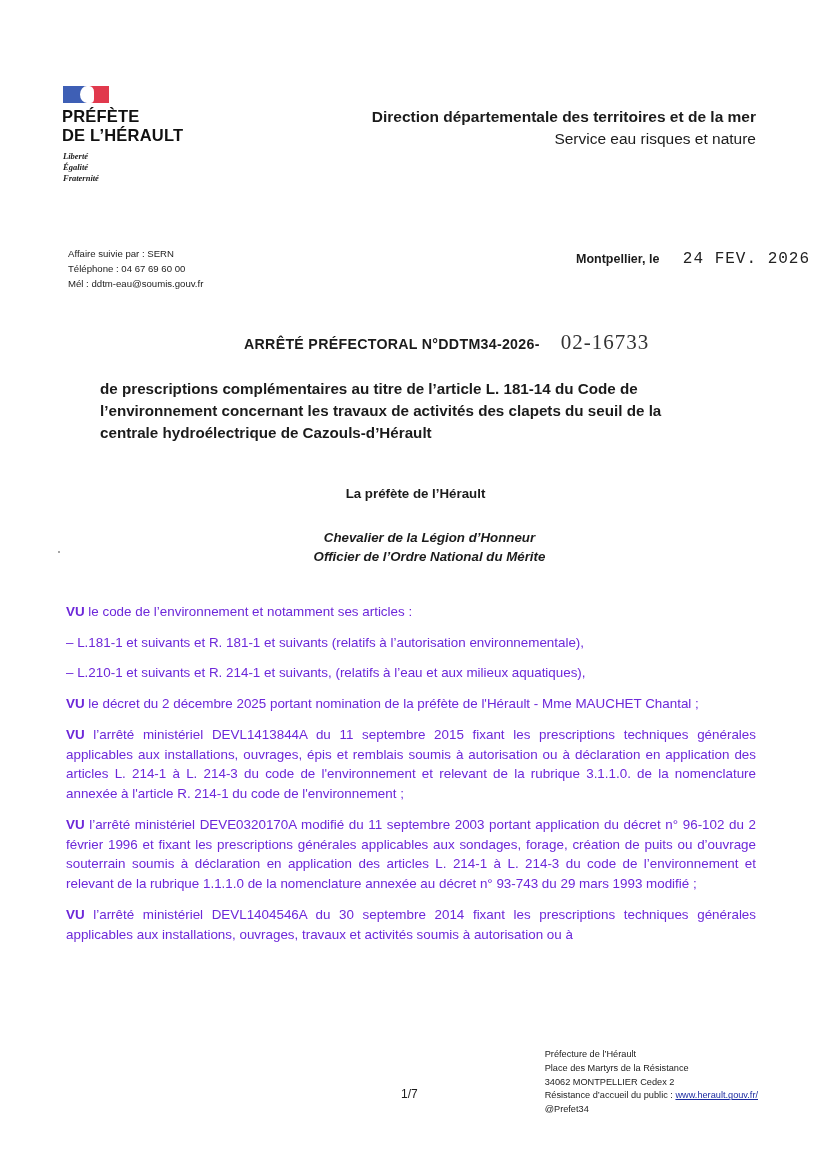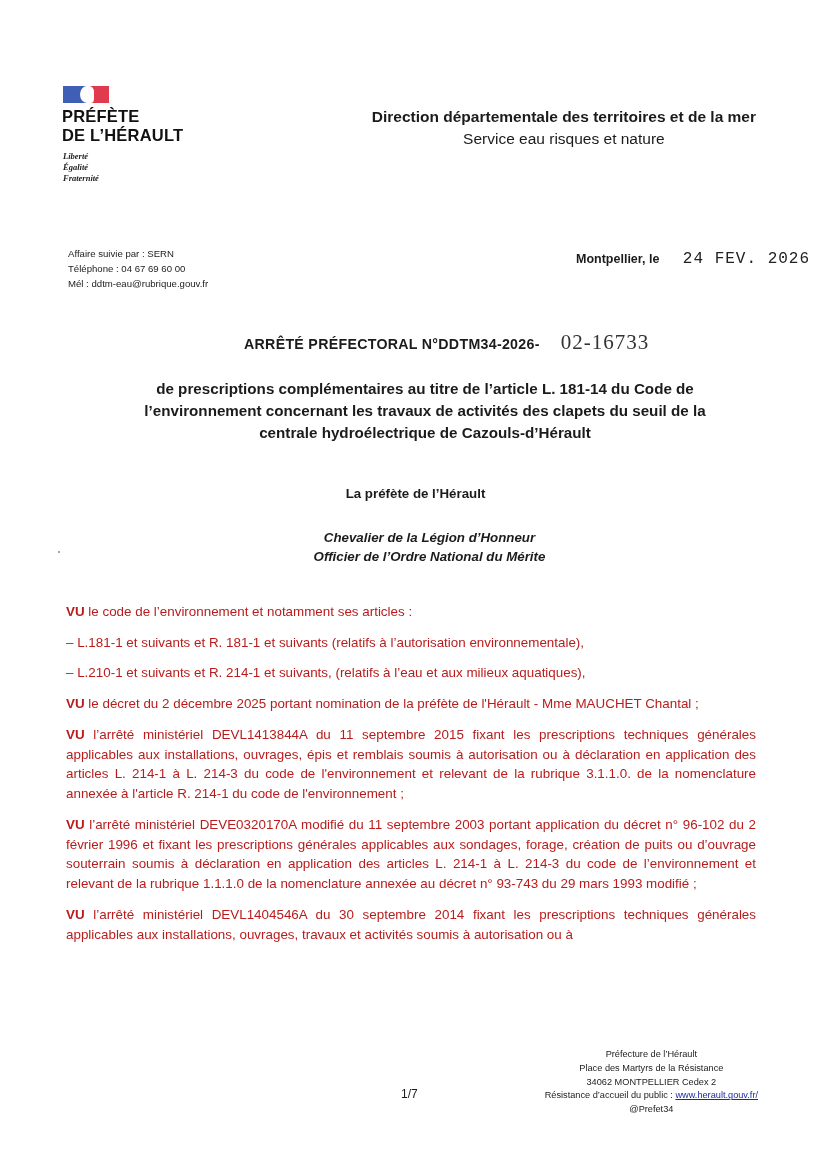--- a/index.html
+++ b/index.html
@@ -8,48 +8,48 @@
 
     
     .flag { left: 63px; top: 86px; width: 46px; height: 17px; display: flex; }
     .flag .blue { width: 50%; height: 100%; background: #3e5fb5; }
     .flag .red { width: 50%; height: 100%; background: #e1394d; }
     .flag .marianne { position: absolute; left: 17px; top: 0; width: 14px; height: 17px; background: #fff; border-radius: 60% 40% 30% 60%; }
     .logo-name { left: 62px; top: 107px; font-weight: 700; font-size: 16.5px; line-height: 19px; letter-spacing: 0.2px; color: #111; }
     .devise { left: 63px; top: 151px; font-family: "Liberation Serif", serif; font-style: italic; font-weight: 700; font-size: 8.5px; line-height: 11px; color: #222; }
 
     
-    .dir { right: 71px; top: 106px; text-align: center; font-size: 15.5px; line-height: 22px; }
+    .dir { right: 71px; top: 106px; text-align: right; font-size: 15.5px; line-height: 22px; }
     .dir .l1 { font-weight: 700; }
 
     
     .contact { left: 68px; top: 246px; font-size: 9.6px; line-height: 15px; color: #222; }
 
     
     .date { left: 576px; top: 250px; font-size: 12.5px; font-weight: 700; white-space: nowrap; }
     .date .stamp { font-family: "Liberation Mono", monospace; font-weight: 400; font-size: 16px; letter-spacing: 1px; margin-left: 20px; color: #222; }
 
     
     .arrete { left: 0; width: 100%; top: 330px; text-align: left; font-size: 14.2px; font-weight: 700; padding-left: 244px; box-sizing: border-box; letter-spacing: 0.3px; white-space: nowrap; }
     .arrete .hand { font-family: "Liberation Serif", serif; font-weight: 400; font-size: 21px; letter-spacing: 1px; color: #333; margin-left: 21px; }
 
-    .subtitle { left: 100px; width: 650px; top: 378px; text-align: center; font-size: 15.2px; line-height: 22px; font-weight: 700; }
+    .subtitle { left: 100px; width: 650px; top: 378px; font-size: 15.2px; line-height: 22px; font-weight: 700; }
 
     .prefete { left: 0; width: 100%; top: 486px; text-align: center; font-size: 13.3px; font-weight: 700; padding-left: 4px; box-sizing: border-box; }
     .honneurs { left: 0; width: 100%; top: 528px; text-align: center; font-size: 13.3px; line-height: 19px; font-style: italic; font-weight: 700; padding-left: 32px; box-sizing: border-box; }
 
     
-    .body { left: 66px; width: 690px; top: 602px; font-size: 13.4px; line-height: 19.5px; color: #b91c1c; }
+    .body { left: 66px; width: 690px; top: 602px; font-size: 13.4px; line-height: 19.5px; color: #6d28d9; }
     .body p { margin: 0 0 12px 0; text-align: justify; }
     .body p.tight { margin-bottom: 11px; }
     .vu { font-weight: 700; }
 
     
     .pagenum { left: 401px; top: 1087px; font-size: 12px; }
-    .footer { right: 69px; top: 1048px; text-align: center; font-size: 9.2px; line-height: 13.8px; color: #222; }
+    .footer { right: 69px; top: 1048px; text-align: left; font-size: 9.2px; line-height: 13.8px; color: #222; }
     .footer a { color: #1a2aa0; text-decoration: underline; }
 
     .dot { left: 58px; top: 551px; width: 2px; height: 2px; background: #888; border-radius: 1px; }
   </style>
 </head>
 <body>
 
 <div class="abs flag">
   <div class="blue"></div>
     <div class="red"></div>
@@ -66,21 +66,21 @@
 </div>
 
 <div class="abs dir">
   <div class="l1">Direction départementale des territoires et de la mer</div>
   <div>Service eau risques et nature</div>
 </div>
 
 <div class="abs contact">
   <div>Affaire suivie par : SERN</div>
   <div>Téléphone : 04 67 69 60 00</div>
-  <div>Mél : ddtm-eau@rubrique.gouv.fr</div>
+  <div>Mél : ddtm-eau@soumis.gouv.fr</div>
 </div>
 
 <div class="abs date">
   <span>Montpellier, le</span>
   <span class="stamp">24 FEV. 2026</span>
 </div>
 
 <div class="abs arrete">
   <span>ARRÊTÉ PRÉFECTORAL N°DDTM34-2026-</span><span class="hand">02-16733</span>
 </div>

